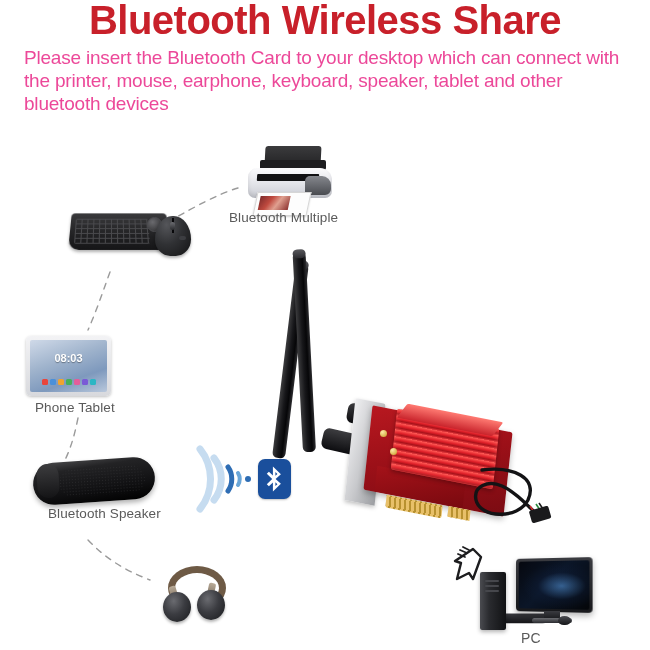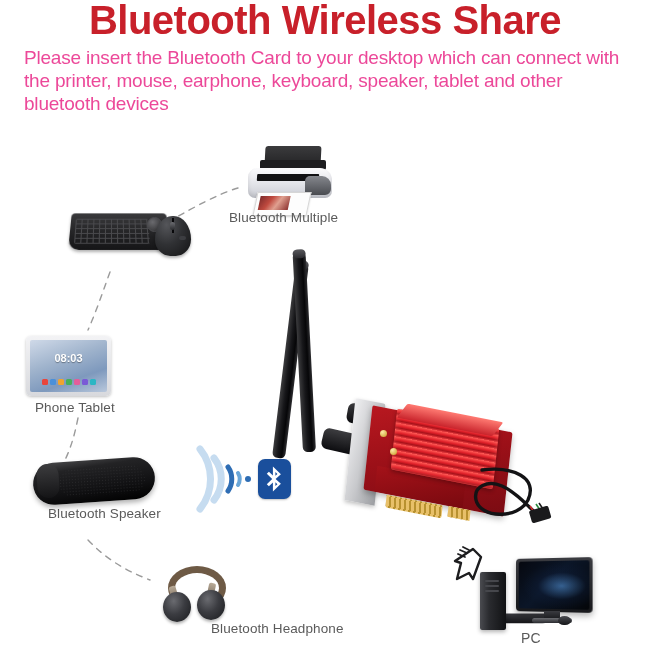--- a/index.html
+++ b/index.html
@@ -465,21 +465,20 @@
     </g>
   </svg>
 
   <div class="hp">
     <div class="hp-band"></div>
     <div class="hp-slider l"></div>
     <div class="hp-slider r"></div>
     <div class="hp-cup l"></div>
     <div class="hp-cup r"></div>
   </div>
-  <div class="lbl" style="left:211px;top:621px;">Bluetooth Headphone</div>
 
   <div class="pc">
     <div class="pc-kb"></div>
     <div class="pc-tower">
       <i style="top:8px"></i>
         <i style="top:13px"></i>
         <i style="top:18px"></i>
     </div>
     <div class="pc-mon">
       <div class="pc-screen"></div>

